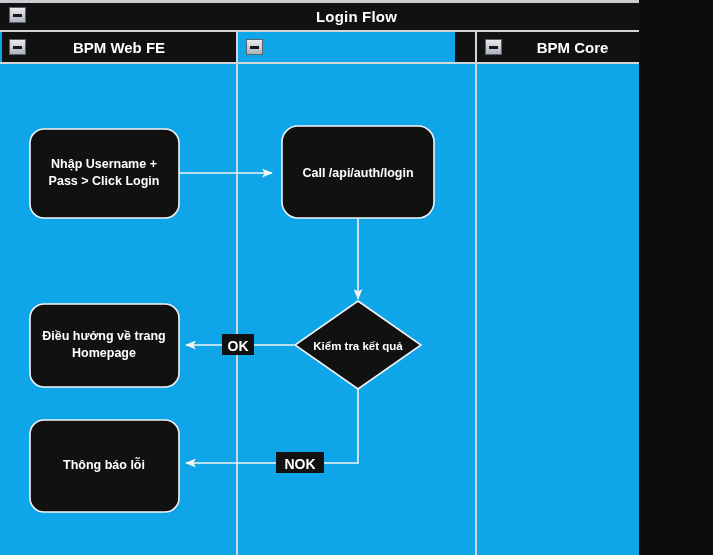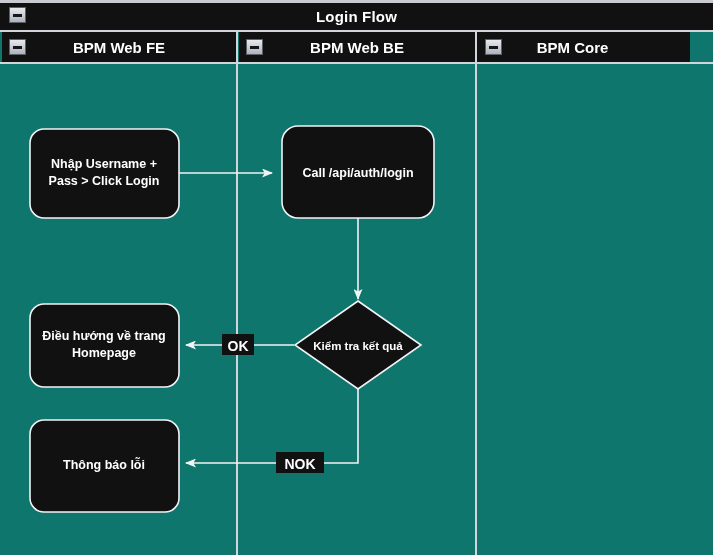--- a/index.html
+++ b/index.html
@@ -3,23 +3,23 @@
 <meta charset="utf-8">
 <title>Login Flow</title>
 <style>
   html,body{margin:0;padding:0;background:#0d0d0d;}
   body{
     font-family:"Liberation Sans", sans-serif;
     -webkit-font-smoothing:antialiased;
   }
   #canvas{
     position:relative;
-    width:713px;
+    width:639px;
     height:555px;
-    background:#0f766e;
+    background:#0ea5e9;
     overflow:hidden;
   }
 
   
   .top-highlight{
     position:absolute;left:0;top:0;width:713px;height:3px;
     background:#c8cbd0;
   }
 
   
@@ -129,23 +129,20 @@
     <span class="pool-title-text">Login Flow</span>
   </div>
   <div class="collapse-icon" style="left:9px;top:7px;"></div>
   <div class="rule-h" style="top:30px;"></div>
 
   <div class="lane-header" style="left:2px;width:234px;">
     <span class="lane-header-text">BPM Web FE</span>
   </div>
   <div class="collapse-icon" style="left:9px;top:39px;"></div>
 
-  <div class="lane-header" style="left:239px;width:236px;">
-    <span class="lane-header-text">BPM Web BE</span>
-  </div>
   <div class="collapse-icon" style="left:246px;top:39px;"></div>
 
   <div class="lane-header" style="left:455px;width:235px;">
     <span class="lane-header-text">BPM Core</span>
   </div>
   <div class="collapse-icon" style="left:485px;top:39px;"></div>
 
   <div class="rule-h" style="top:62px;"></div>
 
   <div class="rule-v" style="left:236px;top:32px;height:523px;"></div>

